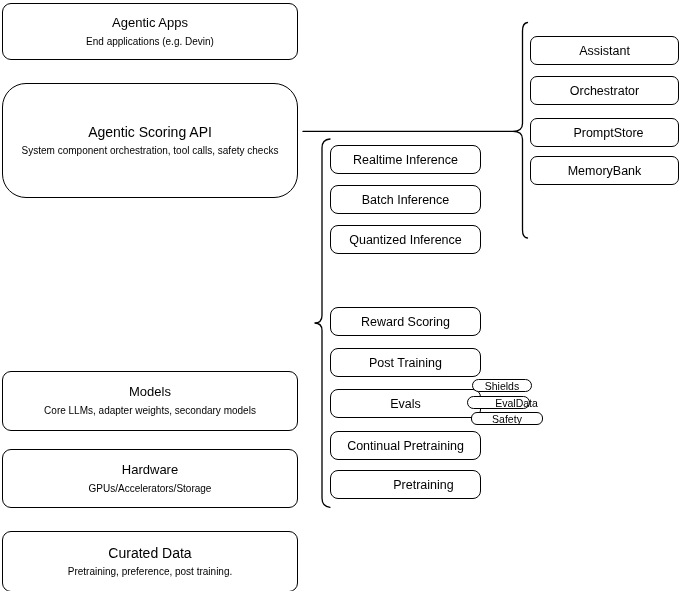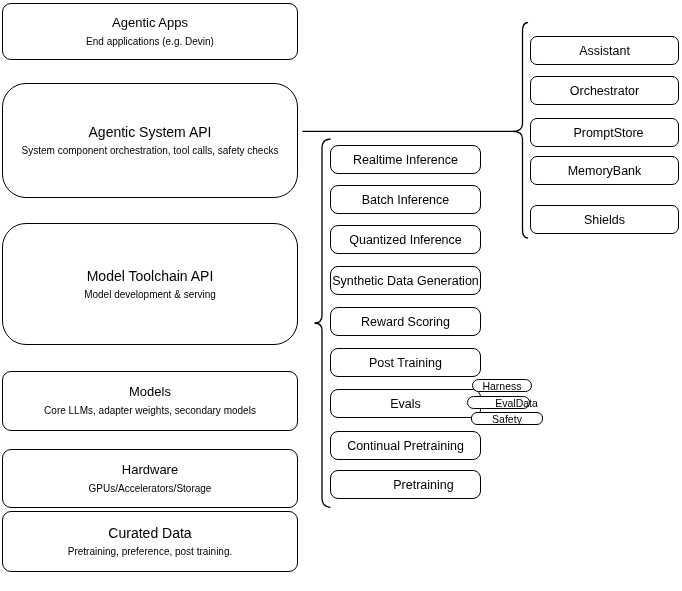--- a/index.html
+++ b/index.html
@@ -60,91 +60,81 @@
     <path d="M330 139 Q322 139.5 322 148 L322 315.5 Q322 323 314.5 323 Q322 323 322 330.5 L322 498 Q322 506.5 330 507.3" fill="none" stroke="#000" stroke-width="1.3" stroke-linecap="round"></path>
     <path d="M527.5 22.5 Q522.5 23 522.5 31 L522.5 123.5 Q522.5 131.3 513 131.4 Q522.5 131.5 522.5 139 L522.5 230 Q522.5 237.7 527.5 238" fill="none" stroke="#000" stroke-width="1.3" stroke-linecap="round"></path>
   </svg>
 
   <div class="box left r9" style="top:3px;height:57px;">
     <div class="title13 label">Agentic Apps</div>
     <div class="subtitle label">End applications (e.g. Devin)</div>
   </div>
 
   <div class="box left r24" style="top:83px;height:115px;">
-    <div class="title14 label">Agentic System API</div>
+    <div class="title14 label">Agentic Scoring API</div>
     <div class="subtitle label">System component orchestration, tool calls, safety checks</div>
   </div>
 
-  <div class="box left r24" style="top:223px;height:122px;">
-    <div class="title14 label">Model Toolchain API</div>
-    <div class="subtitle label">Model development &amp; serving</div>
-  </div>
 
   <div class="box left r9" style="top:371px;height:60px;">
     <div class="title13 label">Models</div>
     <div class="subtitle label">Core LLMs, adapter weights, secondary models</div>
   </div>
 
   <div class="box left r9" style="top:449px;height:59px;">
     <div class="title13 label">Hardware</div>
     <div class="subtitle label">GPUs/Accelerators/Storage</div>
   </div>
 
-  <div class="box left r9" style="top:511px;height:61px;">
+  <div class="box left r9" style="top:531px;height:61px;">
     <div class="title14 label">Curated Data</div>
     <div class="subtitle label">Pretraining, preference, post training.</div>
   </div>
 
   <div class="box node" style="top:145px;">
     <span class="label">Realtime Inference</span>
   </div>
   <div class="box node" style="top:185px;">
     <span class="label">Batch Inference</span>
   </div>
   <div class="box node" style="top:225px;">
     <span class="label">Quantized Inference</span>
-  </div>
-  <div class="box node" style="top:266px;">
-    <span class="label">Synthetic Data Generation</span>
   </div>
   <div class="box node" style="top:307px;">
     <span class="label">Reward Scoring</span>
   </div>
   <div class="box node" style="top:348px;">
     <span class="label">Post Training</span>
   </div>
   <div class="box node" style="top:389px;">
     <span class="label">Evals</span>
   </div>
   <div class="box node" style="top:431px;">
     <span class="label">Continual Pretraining</span>
   </div>
   <div class="box node" style="top:470px;padding-left:36px;">
     <span class="label">Pretraining</span>
   </div>
 
   <div class="pill" style="left:472px;top:379px;width:60px;height:13px;">
-    <span class="label">Harness</span>
+    <span class="label">Shields</span>
   </div>
   <div class="pill" style="left:467px;top:396px;width:63px;height:13px;padding-left:36px;">
     <span class="label">EvalData</span>
   </div>
   <div class="pill" style="left:471px;top:412px;width:72px;height:13px;border-radius:6px;">
     <span class="label">Safety</span>
   </div>
 
   <div class="box rnode" style="top:36px;">
     <span class="label">Assistant</span>
   </div>
   <div class="box rnode" style="top:76px;">
     <span class="label">Orchestrator</span>
   </div>
   <div class="box rnode" style="top:118px;padding-left:8px;">
     <span class="label">PromptStore</span>
   </div>
   <div class="box rnode" style="top:156px;">
     <span class="label">MemoryBank</span>
   </div>
-  <div class="box rnode" style="top:205px;">
-    <span class="label">Shields</span>
-  </div>
 
 </div>
 
 </body></html>

